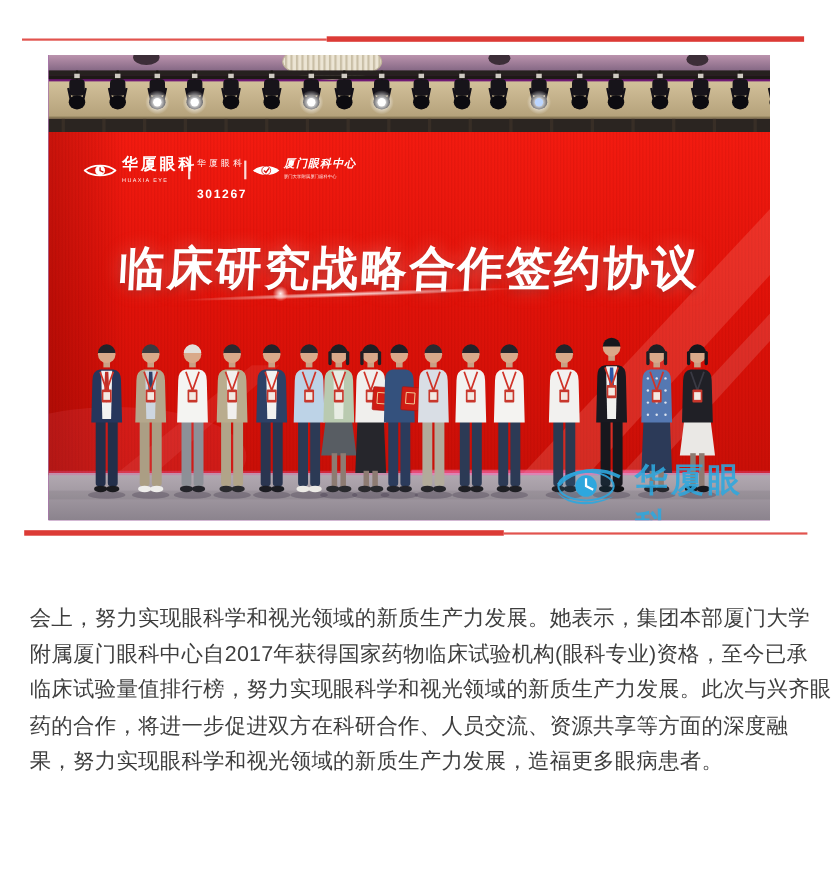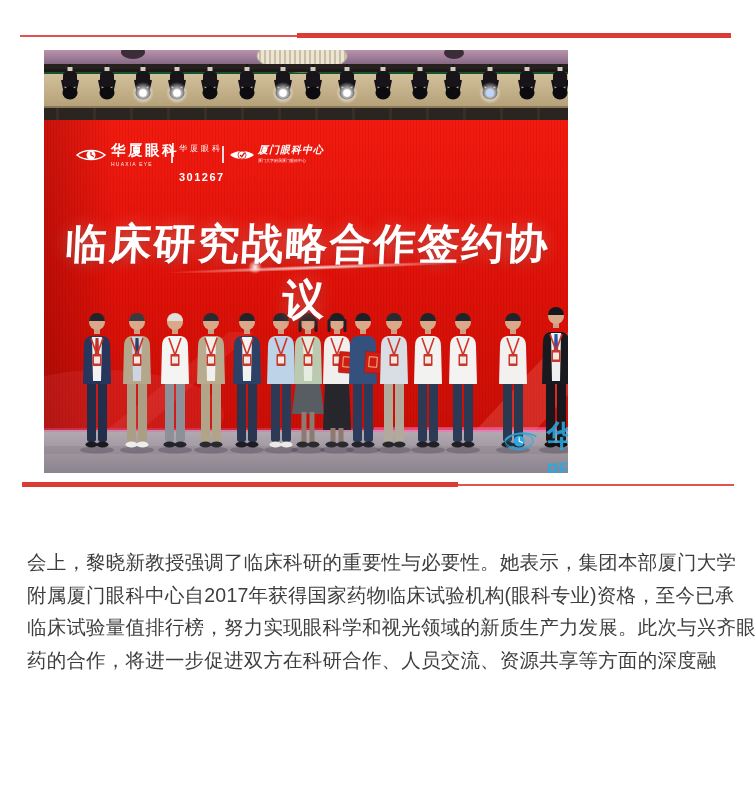--- a/index.html
+++ b/index.html
@@ -3,22 +3,22 @@
 <meta charset="utf-8">
 <style>
   *{margin:0;padding:0;box-sizing:border-box}
   html,body{width:756px;height:791px;background:#ffffff;overflow:hidden;
     font-family:"Liberation Sans","DejaVu Sans",sans-serif;position:relative}
   .seg{position:absolute}
   .seg.thin{height:2px;background:#e2534e}
   .seg.thick{height:5px;background:#dc3b36}
 
   
-  .photo{position:absolute;left:44px;top:50px;width:524px;height:423px;
-    background:#14532d;overflow:hidden}
+  .photo{position:absolute;left:44px;top:50px;width:656px;height:423px;
+    background:#701a75;overflow:hidden}
   .photo svg.scene{position:absolute;left:0;top:0;width:656px;height:423px}
 
   
   .banner-item{position:absolute;color:#fff;white-space:nowrap;line-height:1}
   .b-name{font-size:14.5px;font-weight:bold;letter-spacing:2.5px}
   .b-sub{font-size:8px;letter-spacing:2px;transform:scale(0.62);transform-origin:left top;opacity:.95}
   .b-divider{position:absolute;width:1.5px;height:17px;background:rgba(255,255,255,.85)}
   .b-stock-label{font-size:8px;letter-spacing:3px}
   .b-stock-code{font-size:11px;font-weight:bold;letter-spacing:1.5px;margin-top:19px}
   .b-cname{font-size:10px;font-weight:bold;font-style:italic;letter-spacing:1px}
@@ -587,17 +587,18 @@
     </div>
   </div>
 </div>
 
 <div>
   <div class="seg thick" style="left:22px;top:482px;width:436px"></div>
   <div class="seg thin" style="left:458px;top:484px;width:276px"></div>
 </div>
 
 <div class="article" id="article">
-    <div class="line">会上，黎晓新教授强调了临床科研的重要性与必要性。她表示，集团本部厦门大学</div>
+    <div class="line">会上，努力实现眼科学和视光领域的新质生产力发展。她表示，集团本部厦门大学</div>
     <div class="line">附属厦门眼科中心自2017年获得国家药物临床试验机构(眼科专业)资格，至今已承</div>
     <div class="line">临床试验量值排行榜，努力实现眼科学和视光领域的新质生产力发展。此次与兴齐眼</div>
     <div class="line">药的合作，将进一步促进双方在科研合作、人员交流、资源共享等方面的深度融</div>
+    <div class="line">果，努力实现眼科学和视光领域的新质生产力发展，造福更多眼病患者。</div>
   </div>
 
 </body></html>

